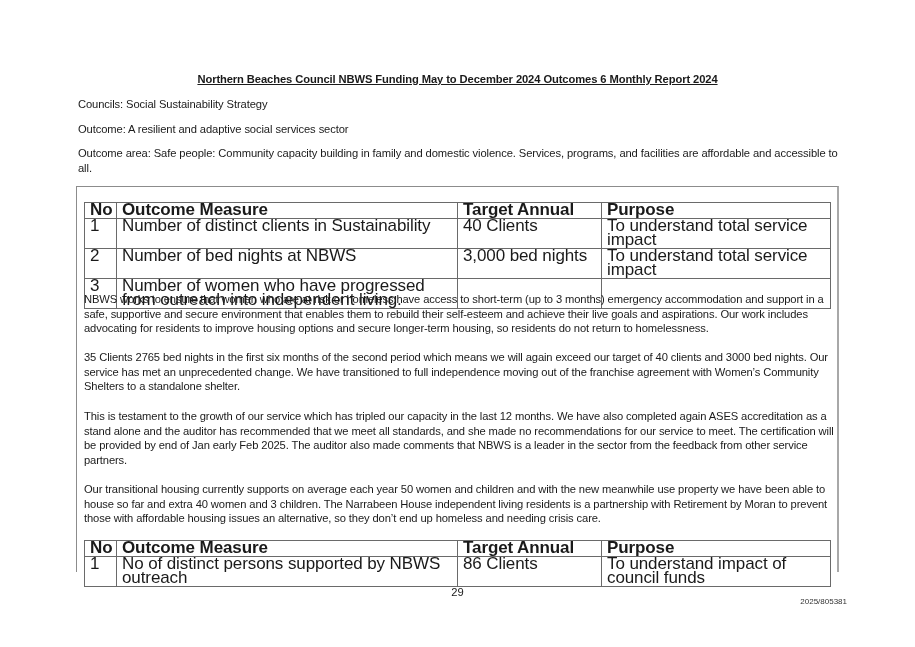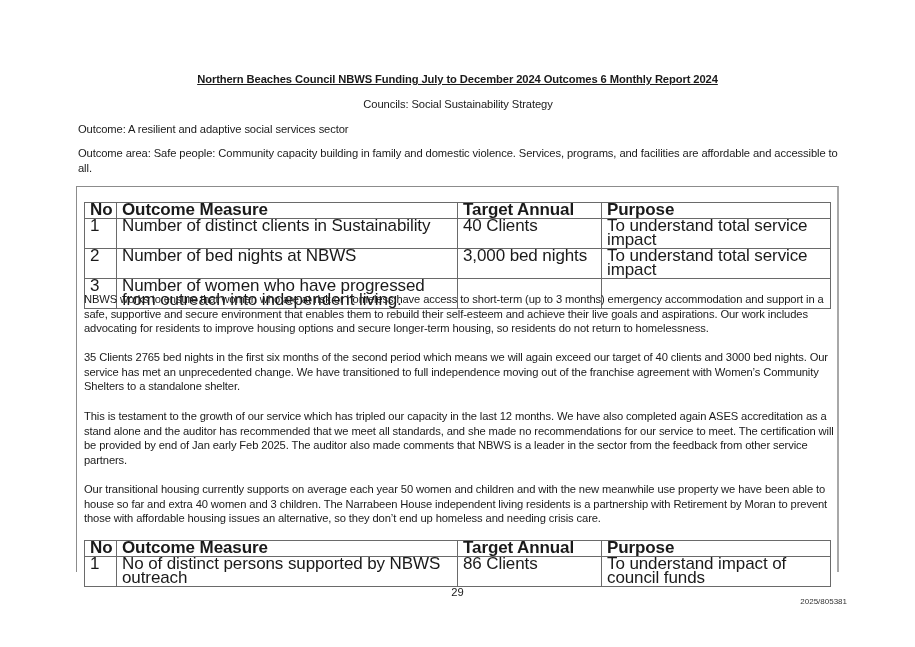--- a/index.html
+++ b/index.html
@@ -27,21 +27,21 @@
       text-decoration: underline;
       font-size: 11.2px;
       letter-spacing: -0.1px;
     }
     .line {
       position: absolute;
       left: 78px;
       width: 760px;
       letter-spacing: -0.1px;
     }
-    #councils { top: 97px; text-align: center; }
+    #councils { top: 97px; }
     #outcome { top: 122px; }
     #outcome-area { top: 146px; }
 
     .frame {
       position: absolute;
       left: 76px;
       top: 186px;
       width: 763px;
       height: 386px;
       border-top: 1px solid #8c8c8c;
@@ -101,21 +101,21 @@
       top: 594px;
       right: 68px;
       font-size: 8px;
       color: #333333;
       margin-left: 24px;
     }
   </style>
 </head>
 <body>
 
-<div class="title">Northern Beaches Council NBWS Funding July to December 2024 Outcomes 6 Monthly Report 2024</div>
+<div class="title">Northern Beaches Council NBWS Funding May to December 2024 Outcomes 6 Monthly Report 2024</div>
 <div class="line" id="councils">Councils: Social Sustainability Strategy</div>
 <div class="line" id="outcome">Outcome: A resilient and adaptive social services sector</div>
 <div class="line" id="outcome-area">Outcome area: Safe people: Community capacity building in family and domestic violence. Services, programs, and facilities are affordable and accessible to all.</div>
 
 <div class="frame"></div>
 
 <table class="outcomes" id="table-1">
   <colgroup>
       <col class="c-no">
       <col class="c-measure">

